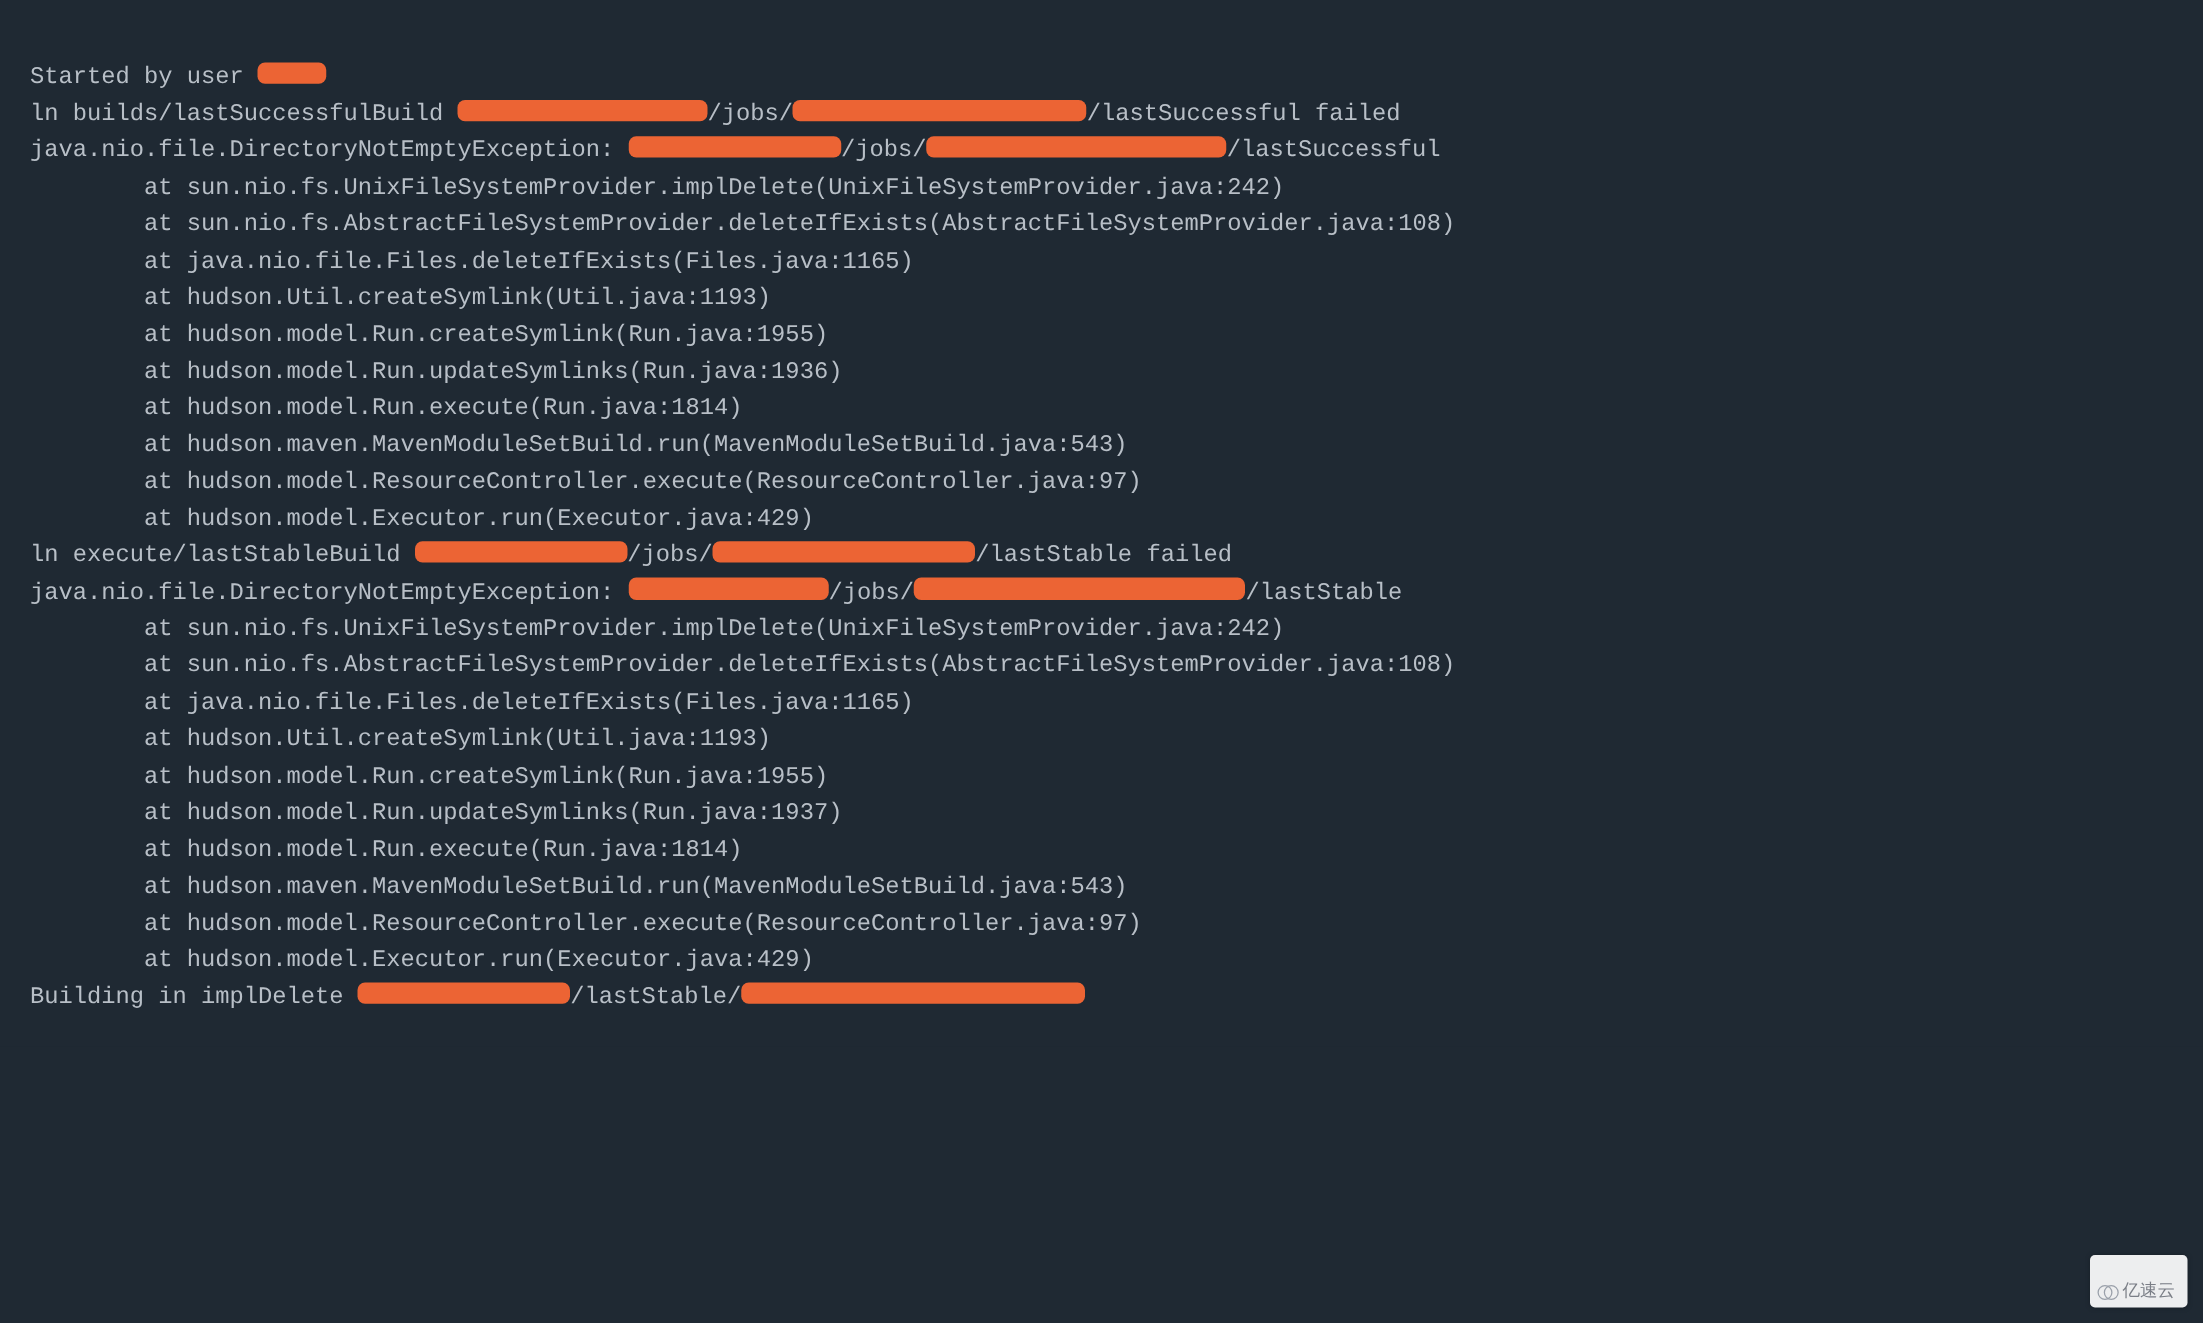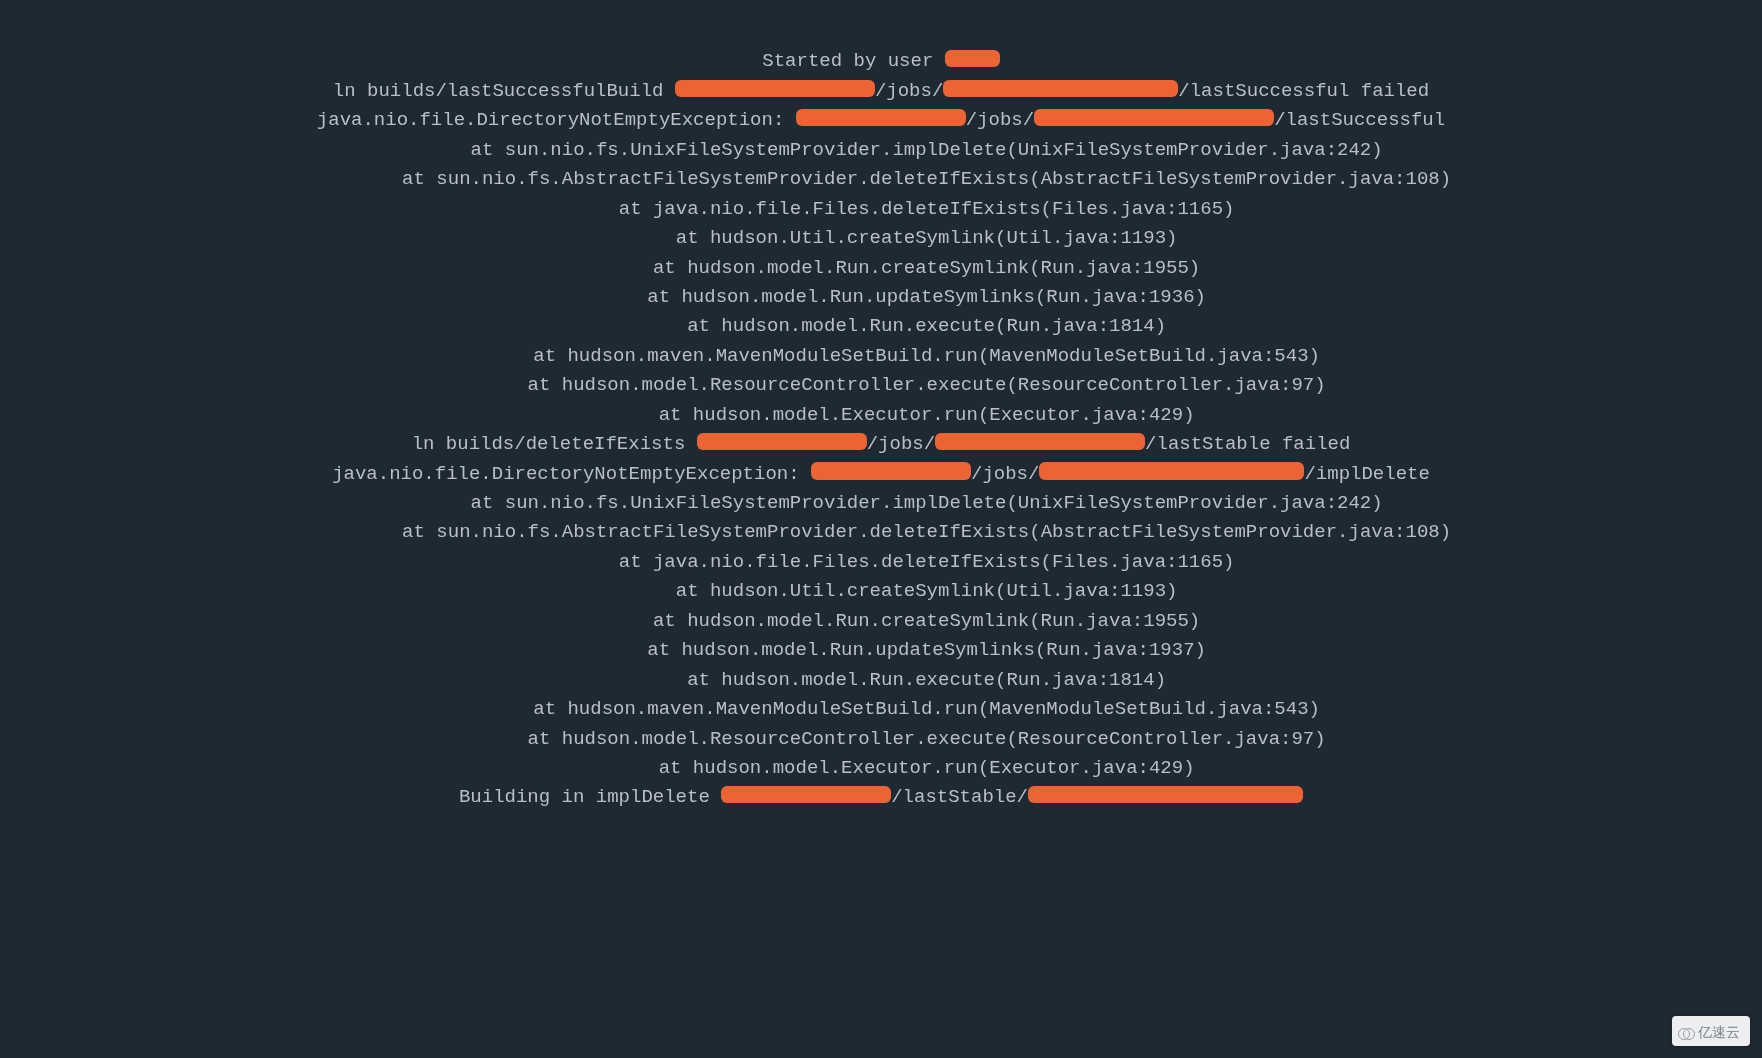--- a/index.html
+++ b/index.html
@@ -8,21 +8,20 @@
     background: #1f2933;
     font-family: "SFMono-Regular", Consolas, "Liberation Mono", Menlo, monospace;
     font-size: 19px;
     line-height: 1.55;
     color: #b8bfc7;
     -webkit-font-smoothing: antialiased;
   }
   .console {
     padding: 18px 24px 24px 24px;
     white-space: pre;
-    text-align: center;
   }
   .line {
     white-space: pre;
   }
   .block {
     white-space: pre;
   }
   .redact {
     display: inline-block;
     background: #ec6434;
@@ -31,21 +30,21 @@
     vertical-align: -0.05em;
   }
   .watermark {
     position: fixed;
     right: 12px;
     bottom: 12px;
     background: rgba(255,255,255,0.92);
     color: #7a7e86;
     font-family: -apple-system, BlinkMacSystemFont, "PingFang SC", "Microsoft YaHei", sans-serif;
     font-size: 14px;
-    padding: 6px 10px 2px 6px;
+    padding: 18px 10px 2px 6px;
     border-radius: 4px;
     display: flex;
     align-items: center;
     gap: 4px;
     box-shadow: 0 0 4px rgba(0,0,0,0.25);
   }
   .watermark .logo-icon {
     display: inline-block;
     width: 16px; height: 16px;
     position: relative;
@@ -70,22 +69,22 @@
 <span class="block">        at sun.nio.fs.UnixFileSystemProvider.implDelete(UnixFileSystemProvider.java:242)
         at sun.nio.fs.AbstractFileSystemProvider.deleteIfExists(AbstractFileSystemProvider.java:108)
         at java.nio.file.Files.deleteIfExists(Files.java:1165)
         at hudson.Util.createSymlink(Util.java:1193)
         at hudson.model.Run.createSymlink(Run.java:1955)
         at hudson.model.Run.updateSymlinks(Run.java:1936)
         at hudson.model.Run.execute(Run.java:1814)
         at hudson.maven.MavenModuleSetBuild.run(MavenModuleSetBuild.java:543)
         at hudson.model.ResourceController.execute(ResourceController.java:97)
         at hudson.model.Executor.run(Executor.java:429)</span>
-<span class="line"><span>ln builds/deleteIfExists </span><span class="redact" style="width:170px"></span><span>/jobs/</span><span class="redact" style="width:210px"></span><span>/lastStable failed</span></span>
-<span class="line"><span>java.nio.file.DirectoryNotEmptyException: </span><span class="redact" style="width:160px"></span><span>/jobs/</span><span class="redact" style="width:265px"></span><span>/implDelete</span></span>
+<span class="line"><span>ln execute/lastStableBuild </span><span class="redact" style="width:170px"></span><span>/jobs/</span><span class="redact" style="width:210px"></span><span>/lastStable failed</span></span>
+<span class="line"><span>java.nio.file.DirectoryNotEmptyException: </span><span class="redact" style="width:160px"></span><span>/jobs/</span><span class="redact" style="width:265px"></span><span>/lastStable</span></span>
 <span class="block">        at sun.nio.fs.UnixFileSystemProvider.implDelete(UnixFileSystemProvider.java:242)
         at sun.nio.fs.AbstractFileSystemProvider.deleteIfExists(AbstractFileSystemProvider.java:108)
         at java.nio.file.Files.deleteIfExists(Files.java:1165)
         at hudson.Util.createSymlink(Util.java:1193)
         at hudson.model.Run.createSymlink(Run.java:1955)
         at hudson.model.Run.updateSymlinks(Run.java:1937)
         at hudson.model.Run.execute(Run.java:1814)
         at hudson.maven.MavenModuleSetBuild.run(MavenModuleSetBuild.java:543)
         at hudson.model.ResourceController.execute(ResourceController.java:97)
         at hudson.model.Executor.run(Executor.java:429)</span>

